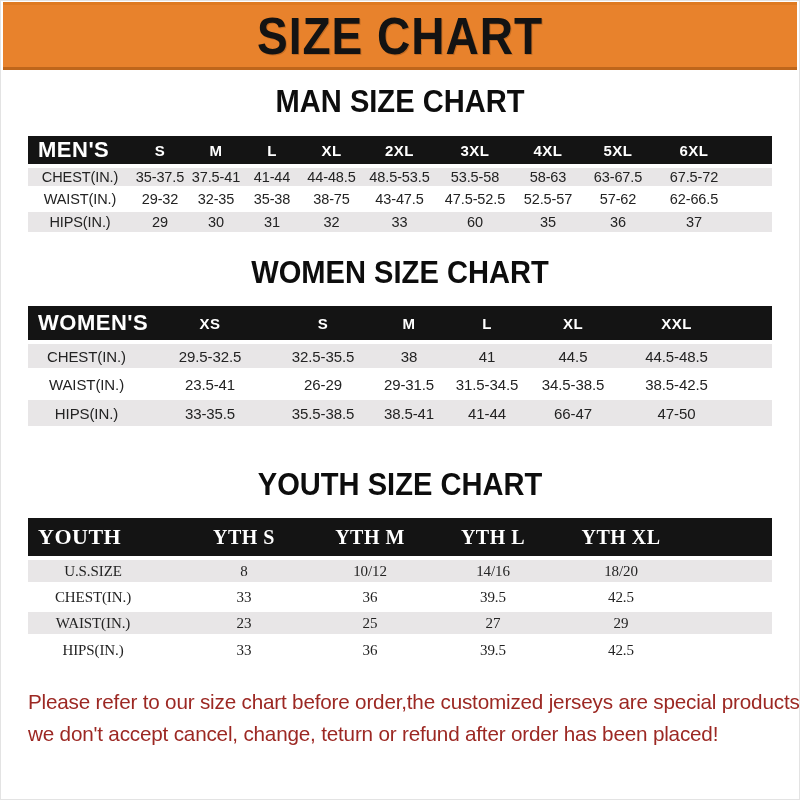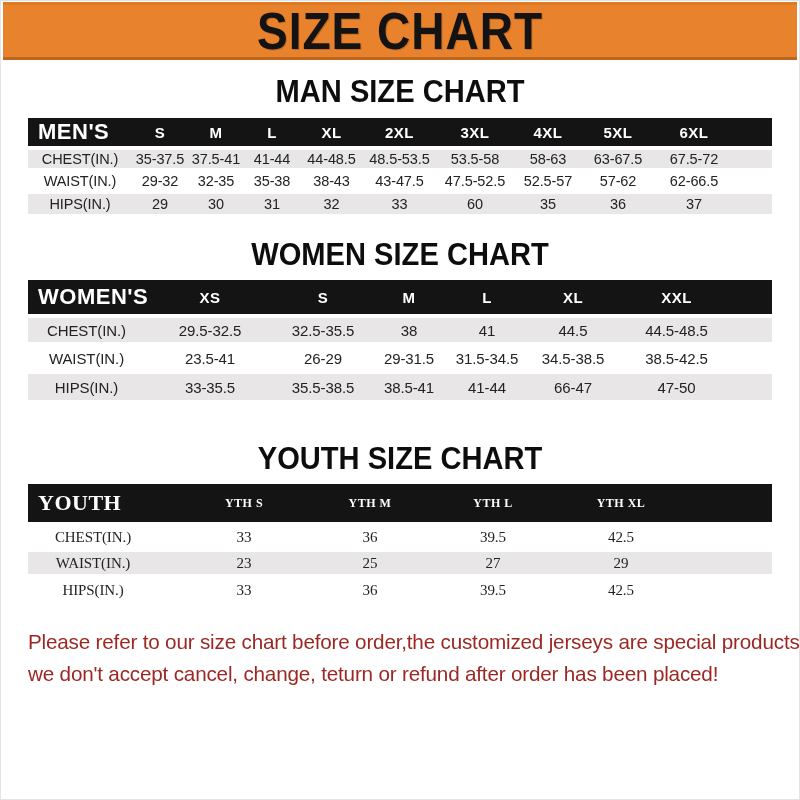--- a/index.html
+++ b/index.html
@@ -14,59 +14,59 @@
   }
   *{margin:0;padding:0;box-sizing:border-box;}
   html,body{background:#fff;}
   body{
     width:800px;height:800px;margin:0 auto;position:relative;
     font-family:"Liberation Sans","DejaVu Sans",sans-serif;
     box-shadow:inset 0 0 0 1px #e3e3e3;
     overflow:hidden;
   }
   .banner{
-    margin:2px 3px 0 3px;height:58px;background:var(--banner-bg);
+    margin:2px 3px 0 3px;height:68px;background:var(--banner-bg);
     border-top:3px solid var(--banner-edge-top);
     border-bottom:3px solid var(--banner-edge-bottom);
     display:flex;align-items:center;justify-content:center;
   }
   .banner-title{
     font-size:48px;font-weight:bold;color:#131313;letter-spacing:1px;
     transform:scale(0.96,1.08);text-shadow:1px 1px 0 rgba(90,45,0,0.25);
     white-space:nowrap;
   }
   .section-heading{
     text-align:center;font-weight:bold;color:#0d0d0d;
     font-size:30px;letter-spacing:0;line-height:36px;
     transform:scale(0.97,1.05);white-space:nowrap;
   }
   .hd-man{margin-top:14px;}
   .hd-women{margin-top:22px;}
   .hd-youth{margin-top:40px;}
   table.size-table{
-    width:744px;margin:8px auto;border-collapse:collapse;table-layout:fixed;
+    width:744px;margin:16px auto;border-collapse:collapse;table-layout:fixed;
   }
   .tbl-men{margin-top:12px;}
   .tbl-women{margin-top:18px;}
   .tbl-youth{margin-top:20px;font-family:Liberation Serif, serif;}
   table.size-table thead tr{
     background:var(--head-bg);color:#fff;
   }
   .tbl-men thead tr{height:30px;}
   .tbl-women thead tr{height:36px;}
   .tbl-youth thead tr{height:40px;}
   th.corner{
     text-align:left;padding-left:10px;font-weight:bold;
     font-size:22px;letter-spacing:0.5px;white-space:nowrap;
   }
   th.size-col{
     font-weight:600;font-size:15px;text-align:center;letter-spacing:0.5px;
     white-space:nowrap;
   }
-  .tbl-youth th.size-col{font-size:12px;}
+  .tbl-youth th.size-col{font-size:20px;}
   tbody tr{border-top:4px solid #fff;background:#fff;}
   tbody tr.stripe{background:var(--stripe);}
   .tbl-men tbody tr{height:22px;}
   .tbl-women tbody tr{height:28px;}
   .tbl-youth tbody tr{height:26px;}
   td.rowlabel,td.val{
     text-align:center;font-size:14.5px;color:var(--cell-ink);
     white-space:nowrap;letter-spacing:-0.1px;
   }
   .tbl-women td.rowlabel,.tbl-women td.val,
@@ -126,21 +126,21 @@
         <td class="val">58-63</td>
         <td class="val">63-67.5</td>
         <td class="val">67.5-72</td>
         <td class="val"></td>
       </tr>
       <tr>
         <td class="rowlabel">WAIST(IN.)</td>
         <td class="val">29-32</td>
         <td class="val">32-35</td>
         <td class="val">35-38</td>
-        <td class="val">38-43</td>
+        <td class="val">38-75</td>
         <td class="val">43-47.5</td>
         <td class="val">47.5-52.5</td>
         <td class="val">52.5-57</td>
         <td class="val">57-62</td>
         <td class="val">62-66.5</td>
         <td class="val"></td>
       </tr>
       <tr class="stripe">
         <td class="rowlabel">HIPS(IN.)</td>
         <td class="val">29</td>
@@ -229,20 +229,28 @@
       <tr>
         <th class="corner">YOUTH</th>
         <th class="size-col">YTH S</th>
         <th class="size-col">YTH M</th>
         <th class="size-col">YTH L</th>
         <th class="size-col">YTH XL</th>
         <th class="size-col"></th>
       </tr>
     </thead>
     <tbody>
+      <tr class="stripe">
+        <td class="rowlabel">U.S.SIZE</td>
+        <td class="val">8</td>
+        <td class="val">10/12</td>
+        <td class="val">14/16</td>
+        <td class="val">18/20</td>
+        <td class="val"></td>
+      </tr>
       <tr>
         <td class="rowlabel">CHEST(IN.)</td>
         <td class="val">33</td>
         <td class="val">36</td>
         <td class="val">39.5</td>
         <td class="val">42.5</td>
         <td class="val"></td>
       </tr>
       <tr class="stripe">
         <td class="rowlabel">WAIST(IN.)</td>

